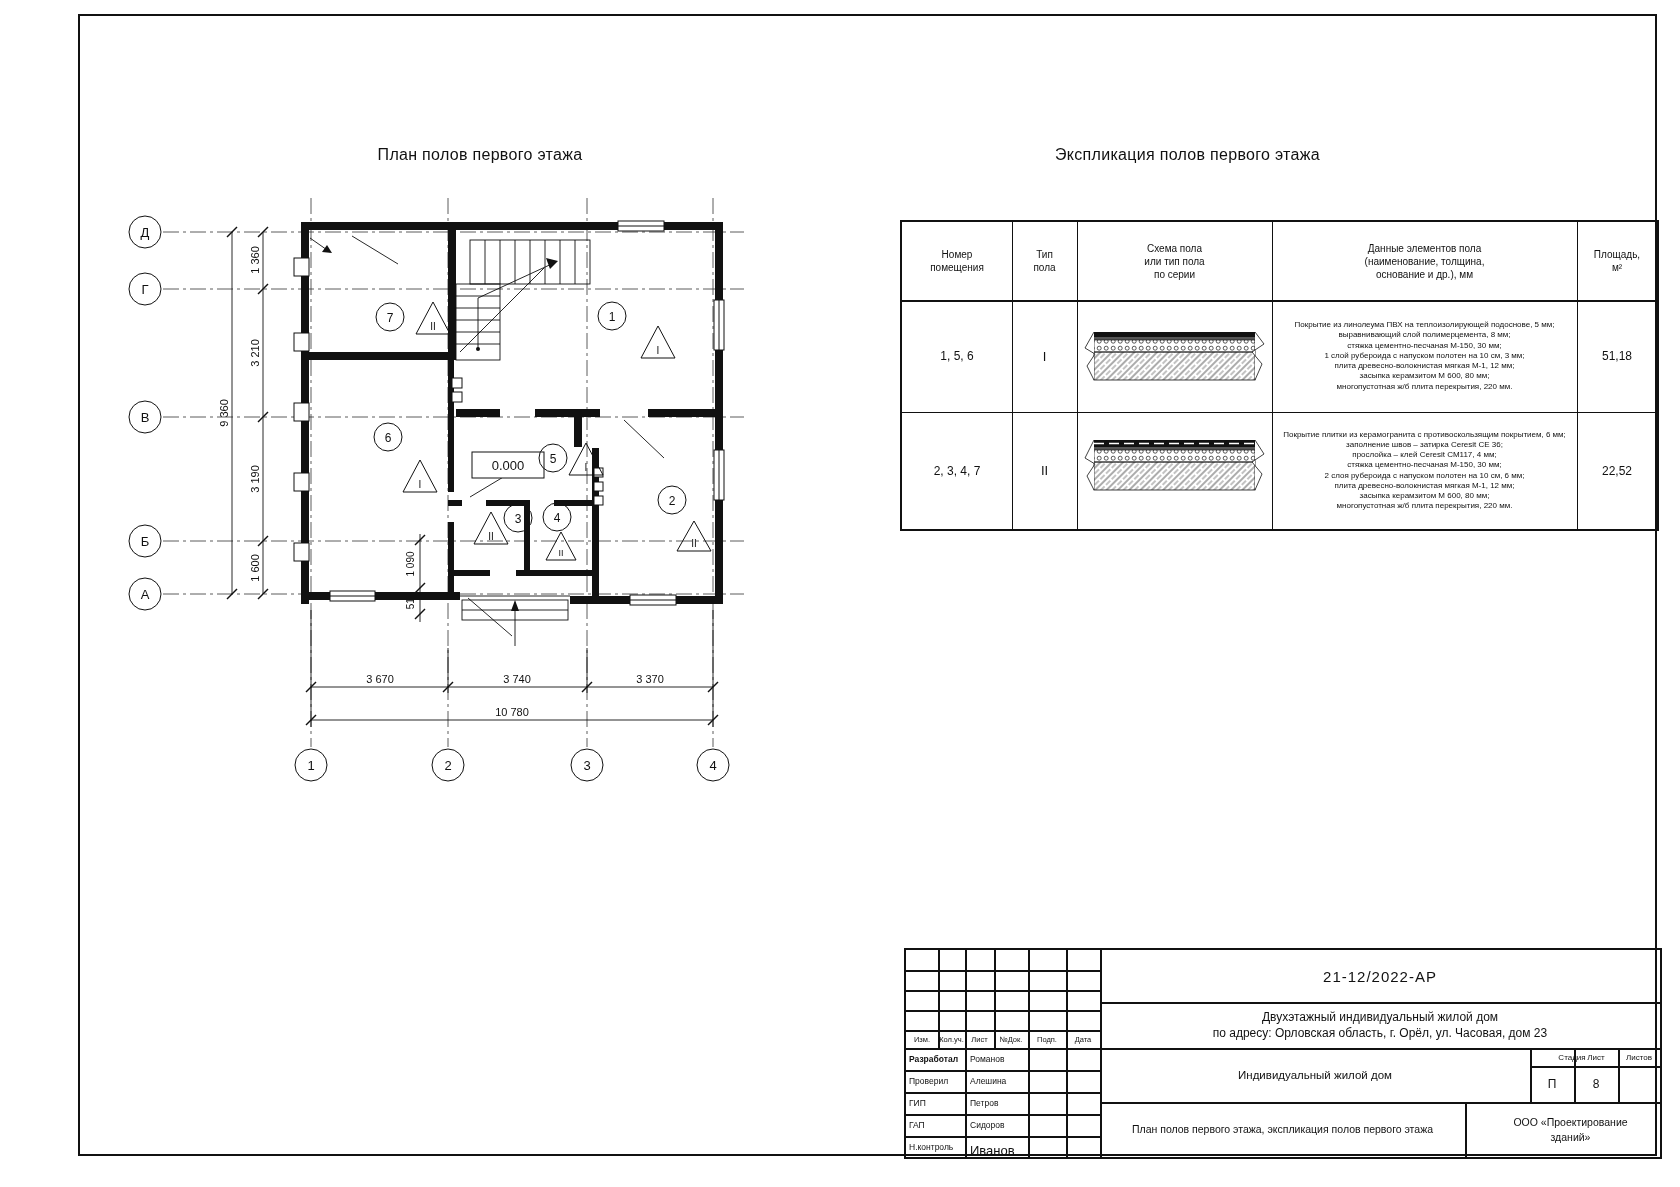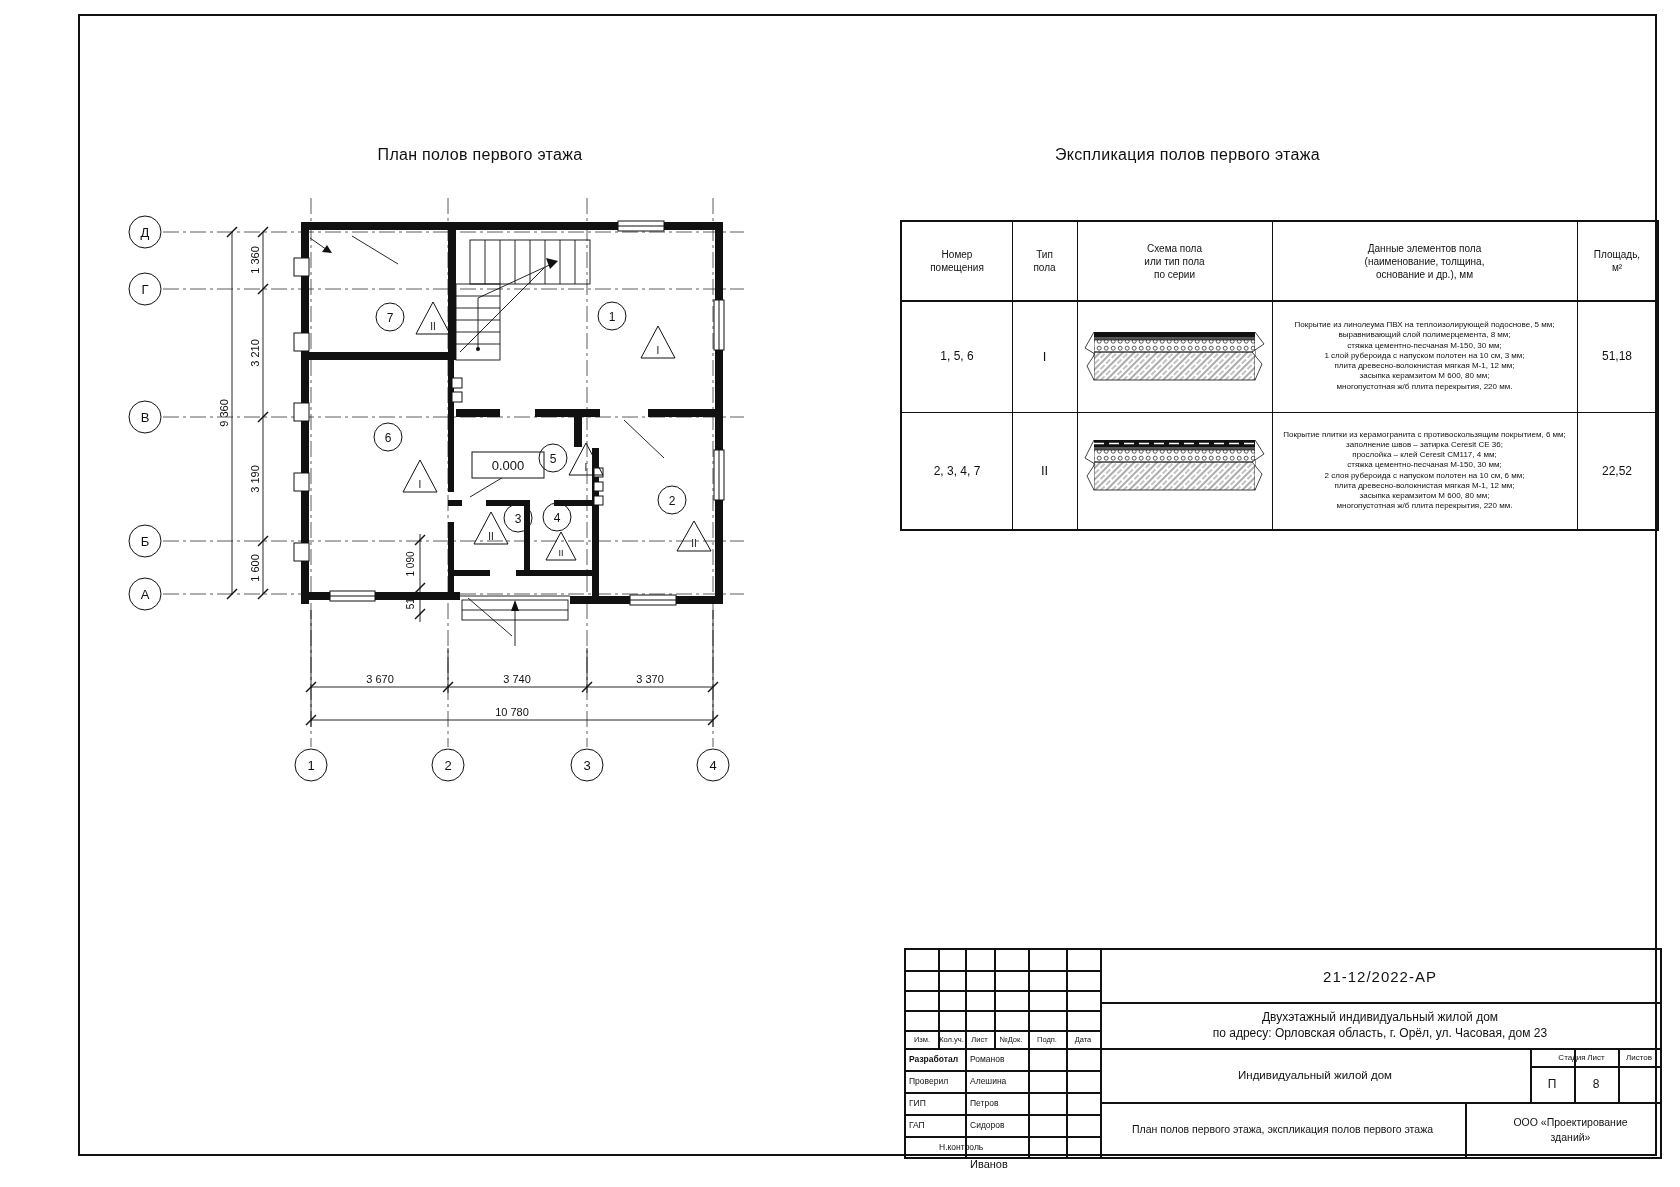--- a/index.html
+++ b/index.html
@@ -339,22 +339,22 @@
     <div class="sc" style="left:160px;top:80px;width:34px;height:18px;font-size:7.5px;border-radius:6px;">Дата</div>
 
     <div class="scl" style="left:0;top:98px;width:47px;height:22px;font-size:8.5px;font-weight:bold;">Разработал</div>
     <div class="scl" style="left:61px;top:98px;width:61px;height:22px;font-size:8.5px;">Романов</div>
     <div class="scl" style="left:0;top:120px;width:59px;height:22px;font-size:8.5px;">Проверил</div>
     <div class="scl" style="left:61px;top:120px;width:61px;height:22px;font-size:8.5px;">Алешина</div>
     <div class="scl" style="left:0;top:142px;width:59px;height:22px;font-size:8.5px;">ГИП</div>
     <div class="scl" style="left:61px;top:142px;width:61px;height:22px;font-size:8.5px;">Петров</div>
     <div class="scl" style="left:0;top:164px;width:59px;height:22px;font-size:8.5px;">ГАП</div>
     <div class="scl" style="left:61px;top:164px;width:61px;height:22px;font-size:8.5px;">Сидоров</div>
-    <div class="scl" style="left:0;top:186px;width:59px;height:21px;font-size:8.5px;margin-left:30px;">Н.контроль</div>
-    <div class="scl" style="left:61px;top:200px;width:61px;height:28px;font-size:11px;">Иванов</div>
+    <div class="scl" style="left:0;top:186px;width:59px;height:21px;font-size:8.5px;">Н.контроль</div>
+    <div class="scl" style="left:61px;top:186px;width:61px;height:28px;font-size:13px;">Иванов</div>
 
     <div class="sc" style="left:194px;top:0;width:560px;height:52px;font-size:15px;letter-spacing:1px;">21-12/2022-АР</div>
     <div class="sc ml" style="left:194px;top:52px;width:560px;height:46px;font-size:12px;line-height:1.35;">Двухэтажный индивидуальный жилой дом
 по адресу: Орловская область, г. Орёл, ул. Часовая, дом 23</div>
     <div class="sc" style="left:194px;top:98px;width:430px;height:54px;font-size:11.5px;">Индивидуальный жилой дом</div>
     <div class="sc" style="left:624px;top:98px;width:44px;height:18px;font-size:8px;padding-left:20px;">Стадия</div>
     <div class="sc" style="left:668px;top:98px;width:44px;height:18px;font-size:8px;">Лист</div>
     <div class="sc" style="left:712px;top:98px;width:42px;height:18px;font-size:8px;">Листов</div>
     <div class="sc" style="left:624px;top:116px;width:44px;height:36px;font-size:12px;">П</div>
     <div class="sc" style="left:668px;top:116px;width:44px;height:36px;font-size:12px;">8</div>

